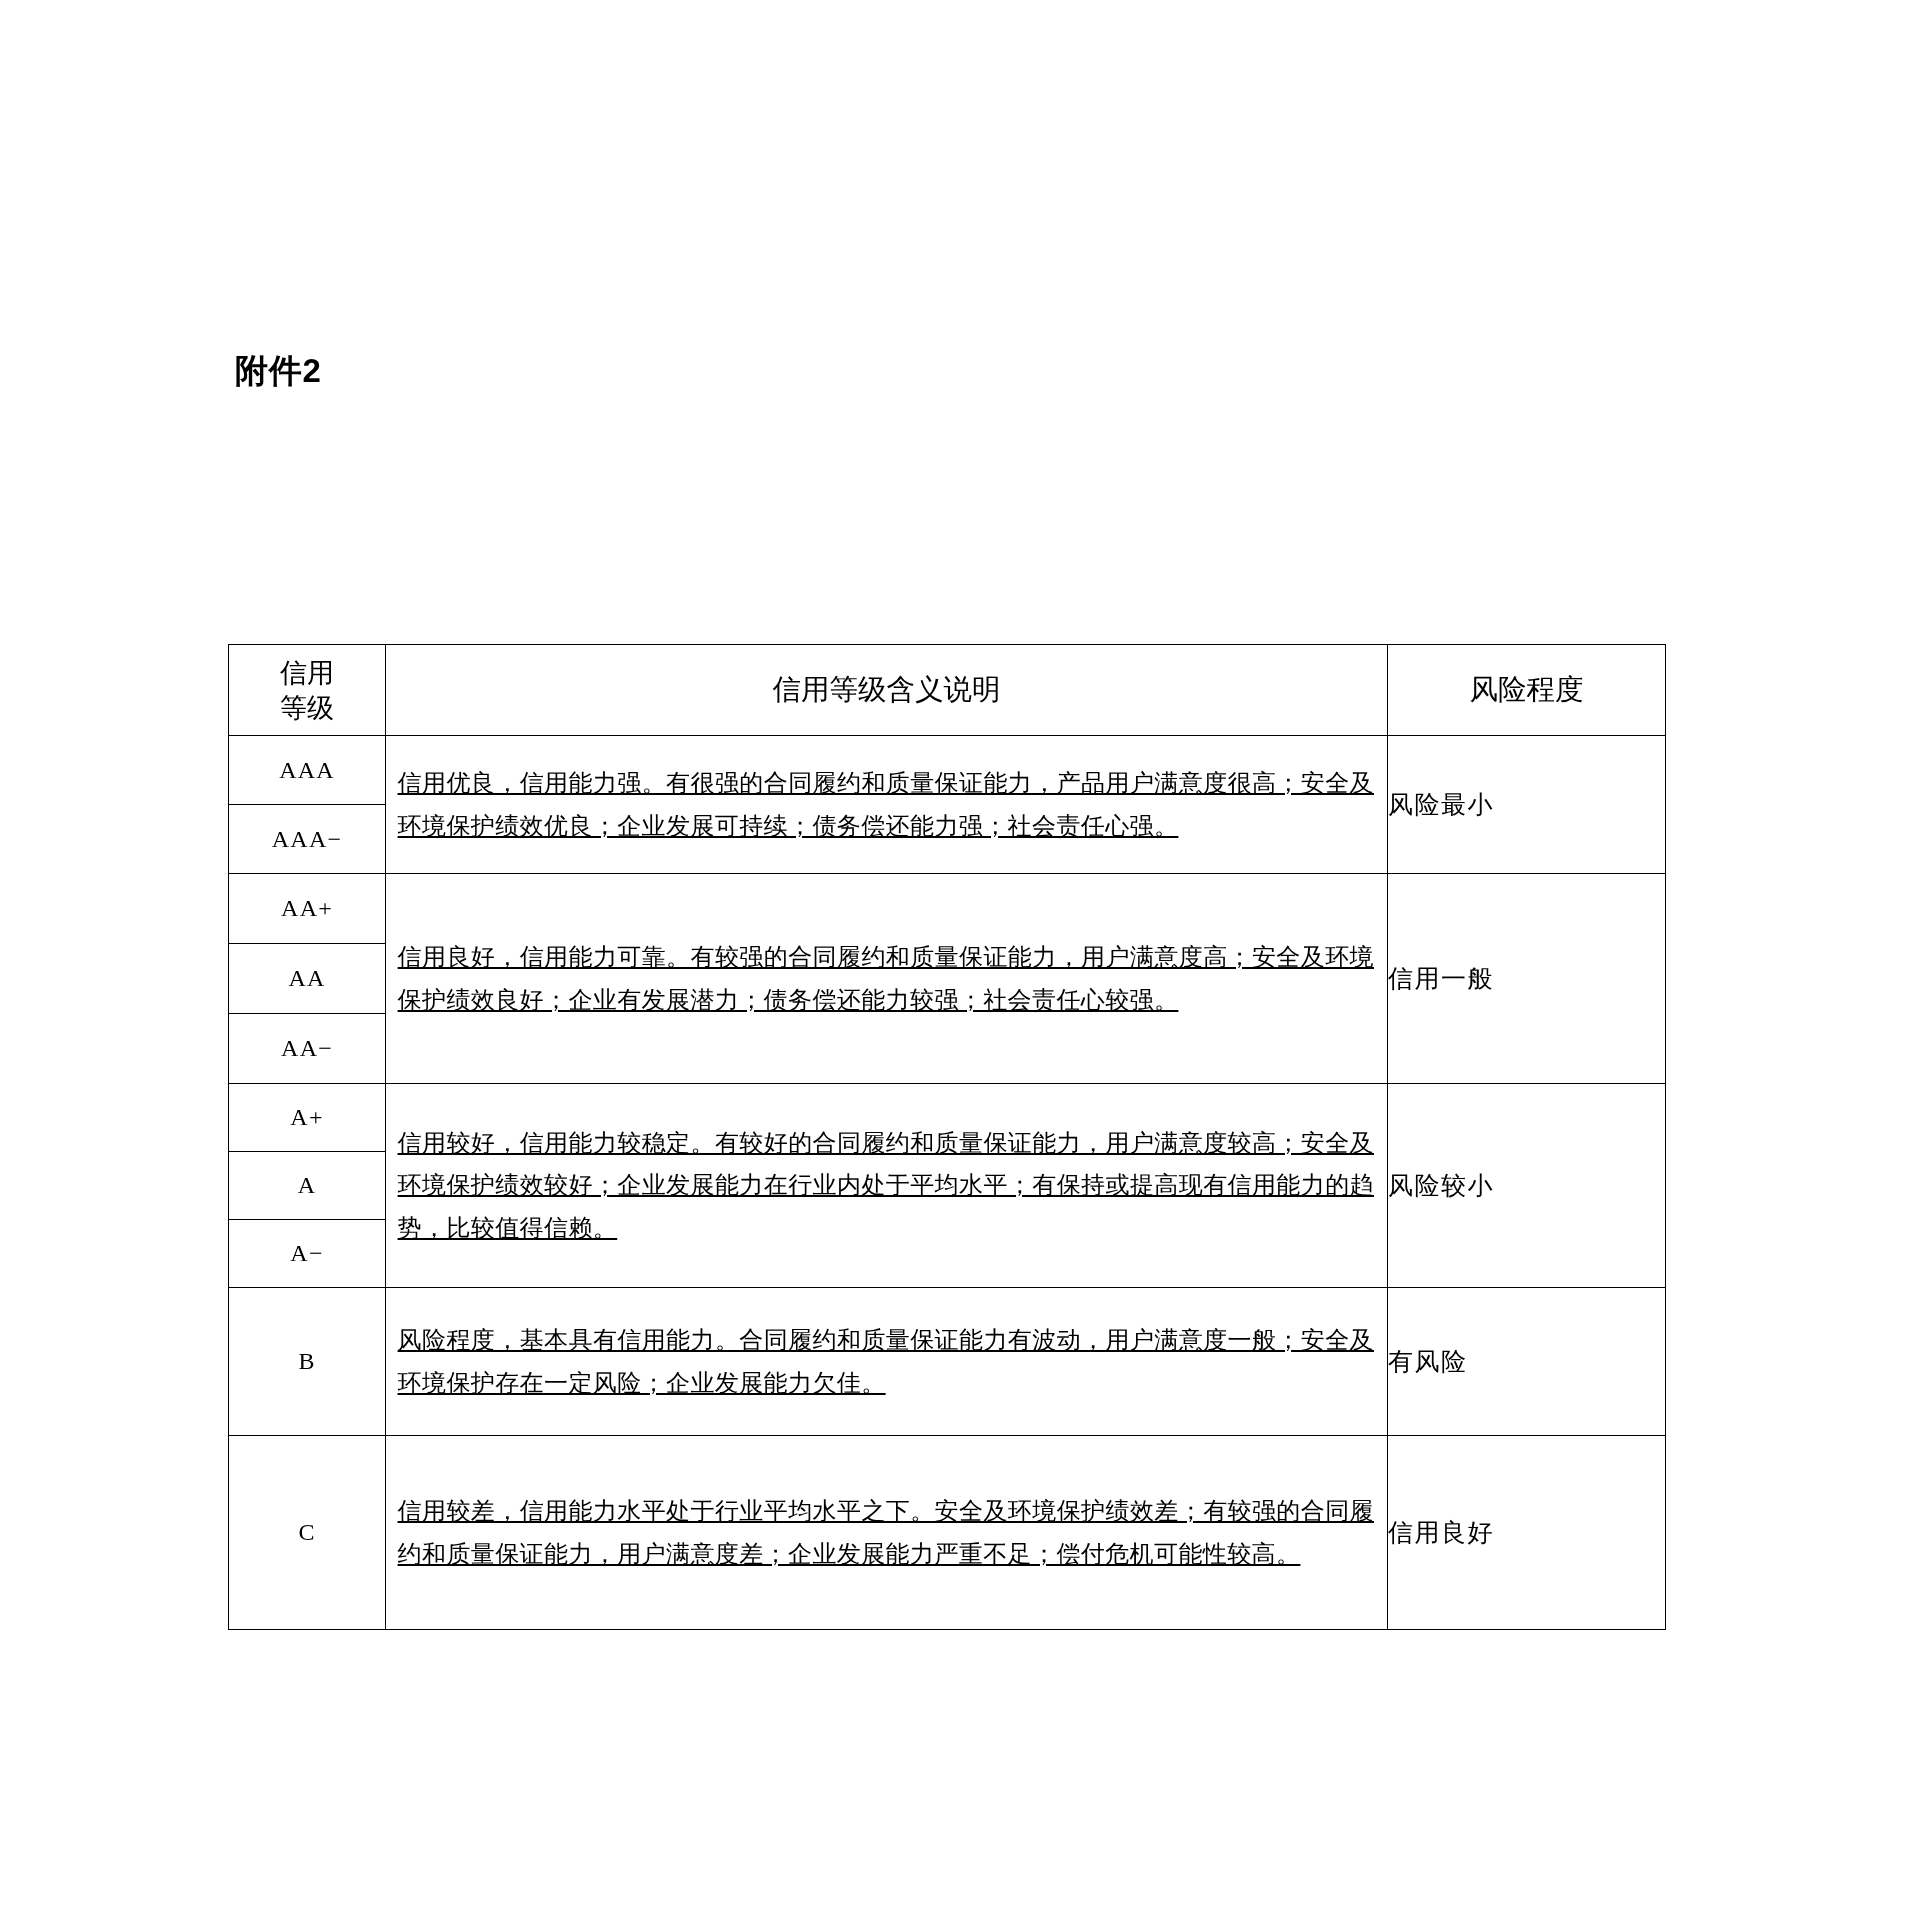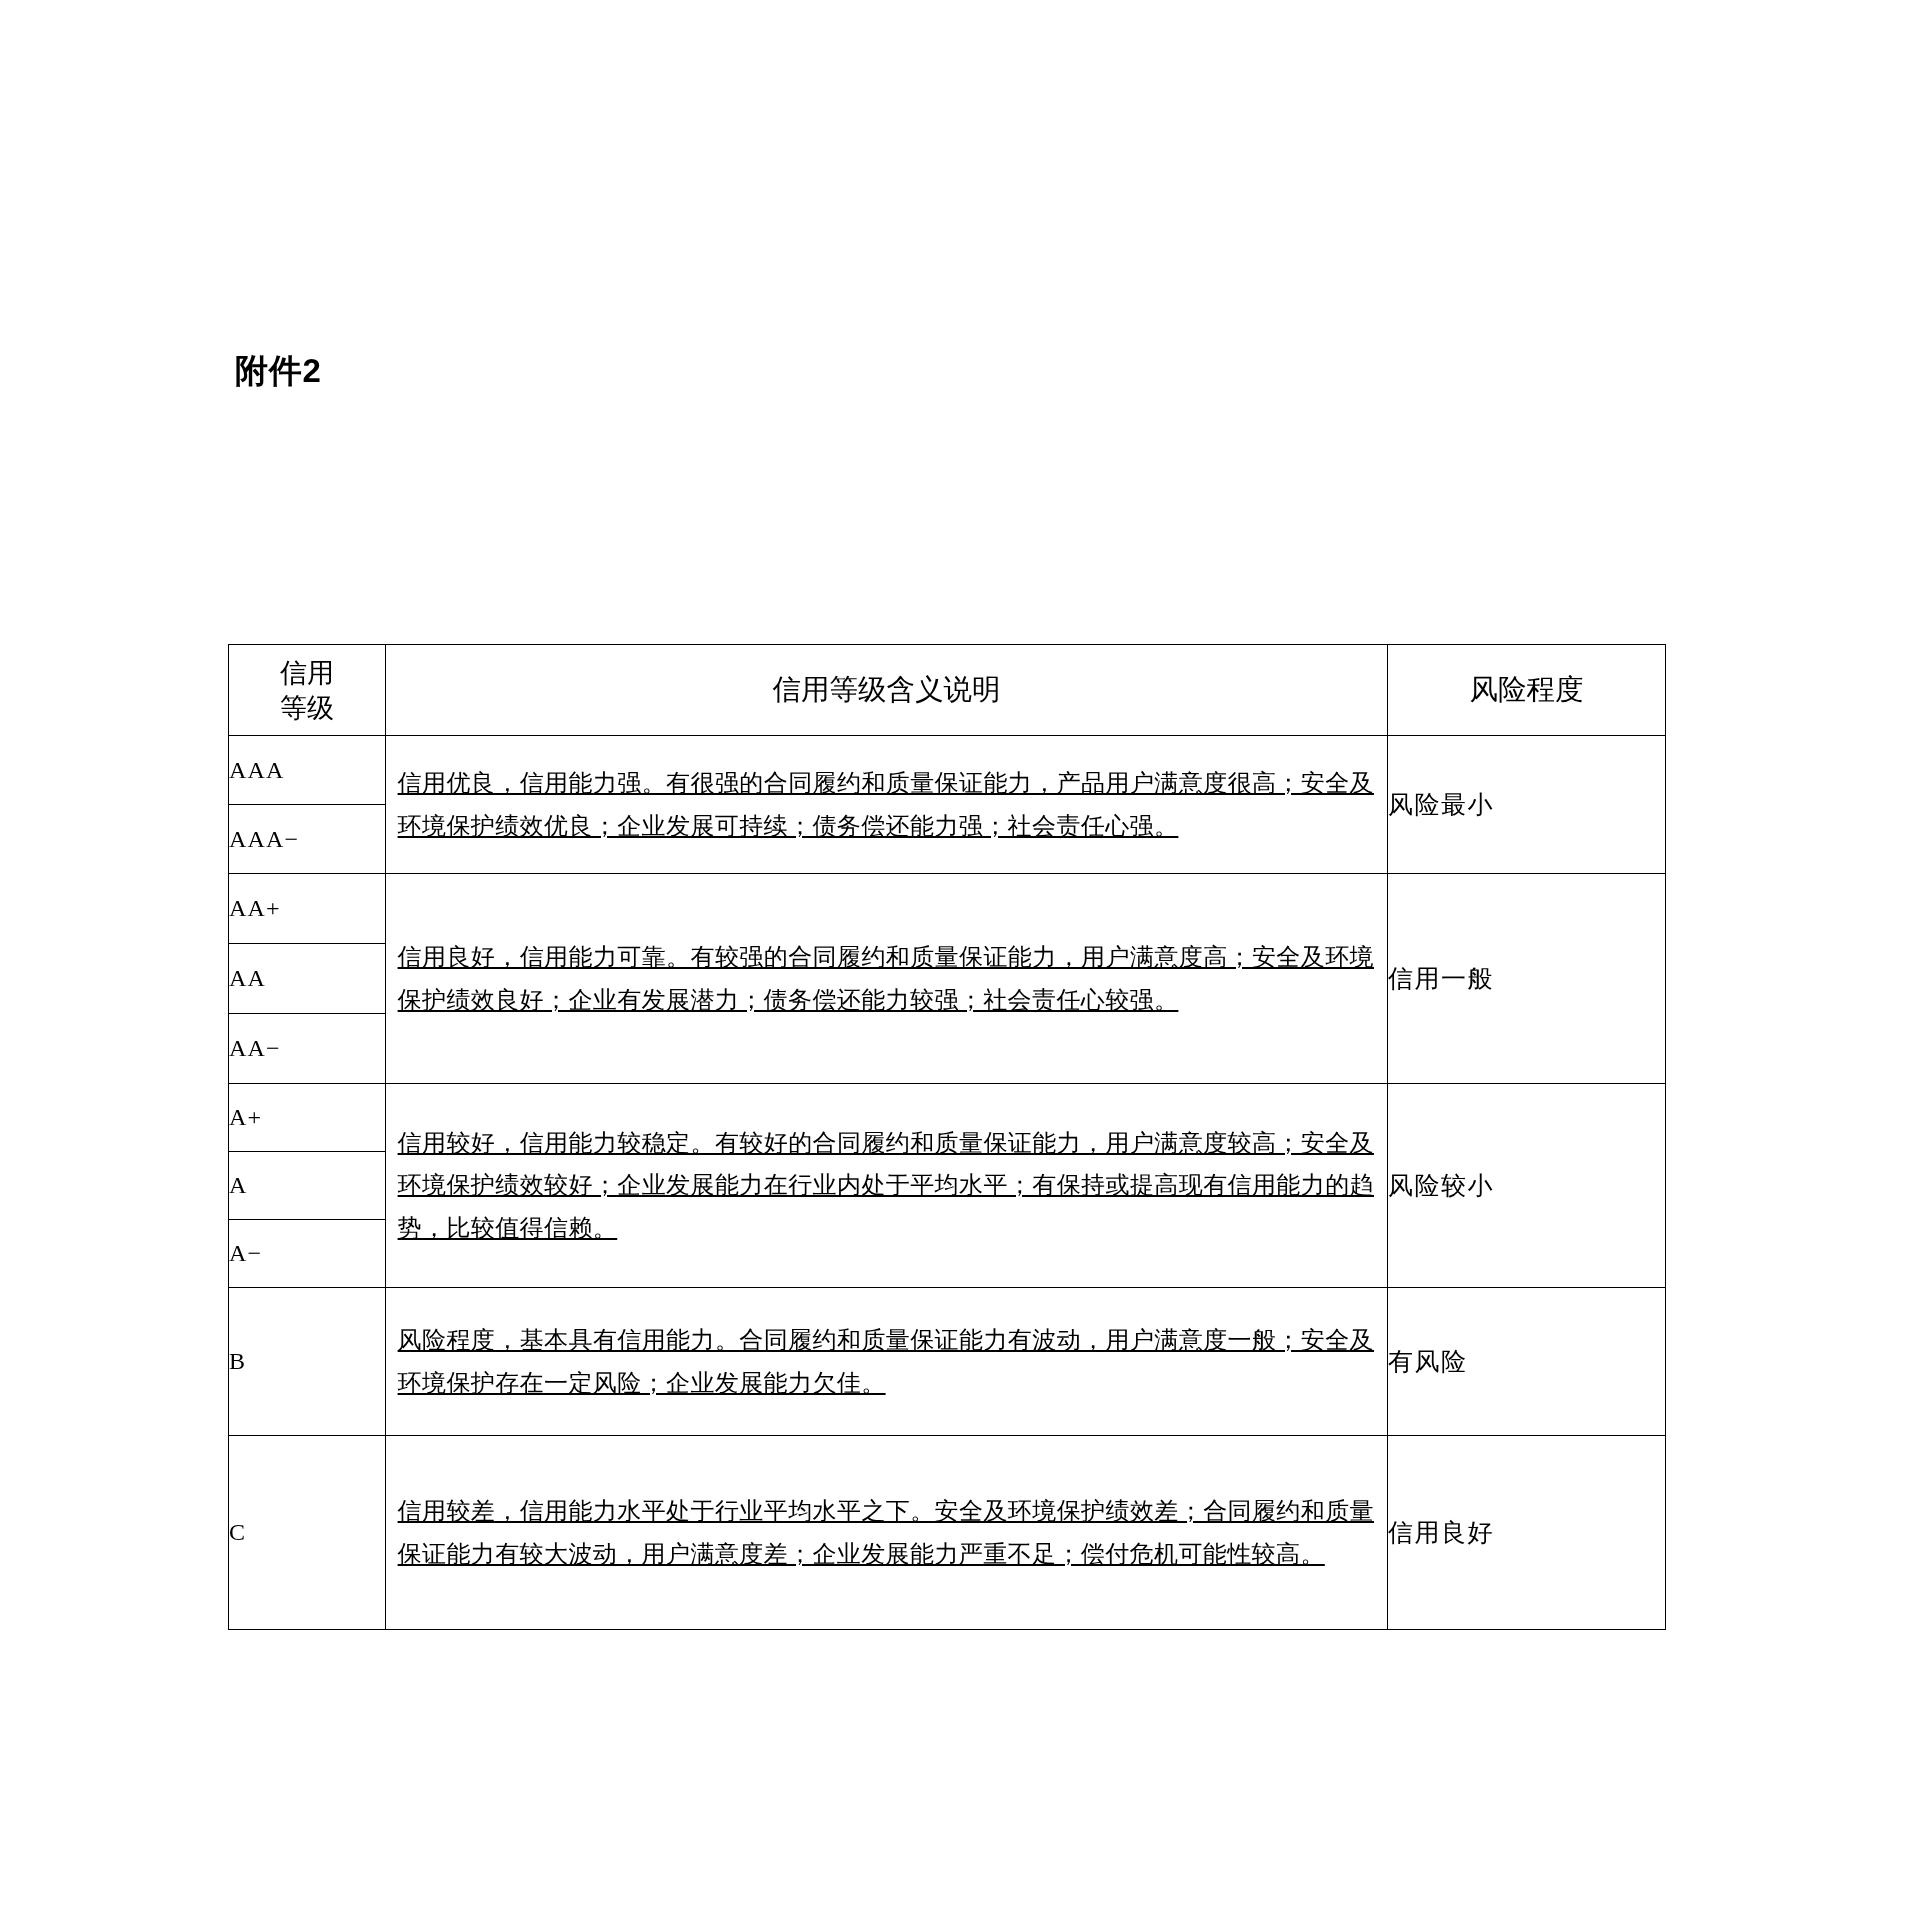--- a/index.html
+++ b/index.html
@@ -79,21 +79,21 @@
     font-family: "DejaVu Serif", "Liberation Serif", serif;
     font-size: 28.5px;
     line-height: 1.28;
     padding: 10px 0 !important;
     white-space: nowrap;
   }
   .hd-grade { font-size: 27px; line-height: 1.3; margin-top: 48px; }
 
   
   .grade {
-    text-align: left;
+    text-align: center;
     font-family: "Liberation Serif", "DejaVu Serif", serif;
     font-size: 24px;
     letter-spacing: 1.2px;
     white-space: nowrap;
   }
 
   
   .desc {
     font-family: "DejaVu Serif", "Liberation Serif", serif;
     font-size: 24px;
@@ -184,21 +184,21 @@
         </tr>
 
         <tr>
           <td class="grade r-b">B</td>
           <td class="desc">风险程度，基本具有信用能力。合同履约和质量保证能力有波动，用户满意度一般；安全及环境保护存在一定风险；企业发展能力欠佳。</td>
           <td class="risk">有风险</td>
         </tr>
 
         <tr>
           <td class="grade r-c">C</td>
-          <td class="desc">信用较差，信用能力水平处于行业平均水平之下。安全及环境保护绩效差；合同履约和质量保证能力有较大波动，用户满意度差；企业发展能力严重不足；偿付危机可能性较高。</td>
+          <td class="desc">信用较差，信用能力水平处于行业平均水平之下。安全及环境保护绩效差；有较强的合同履约和质量保证能力，用户满意度差；企业发展能力严重不足；偿付危机可能性较高。</td>
           <td class="risk">信用良好</td>
         </tr>
 
       </tbody>
     </table>
   </div>
 
 </div>
 
 

